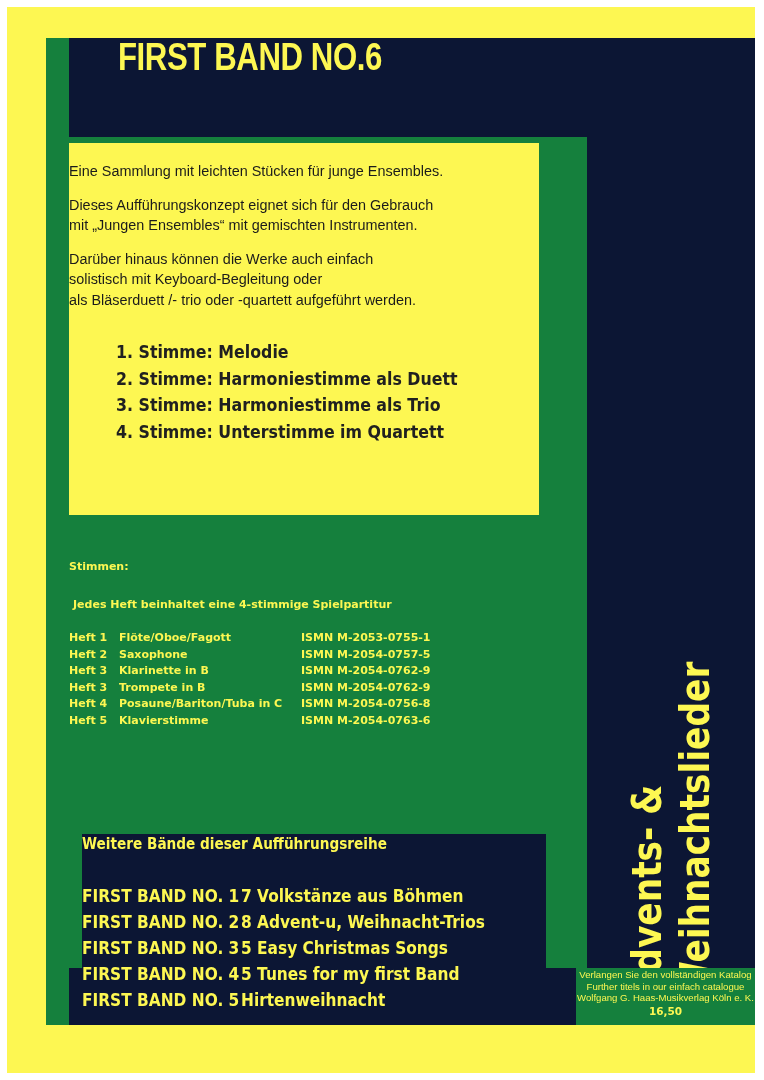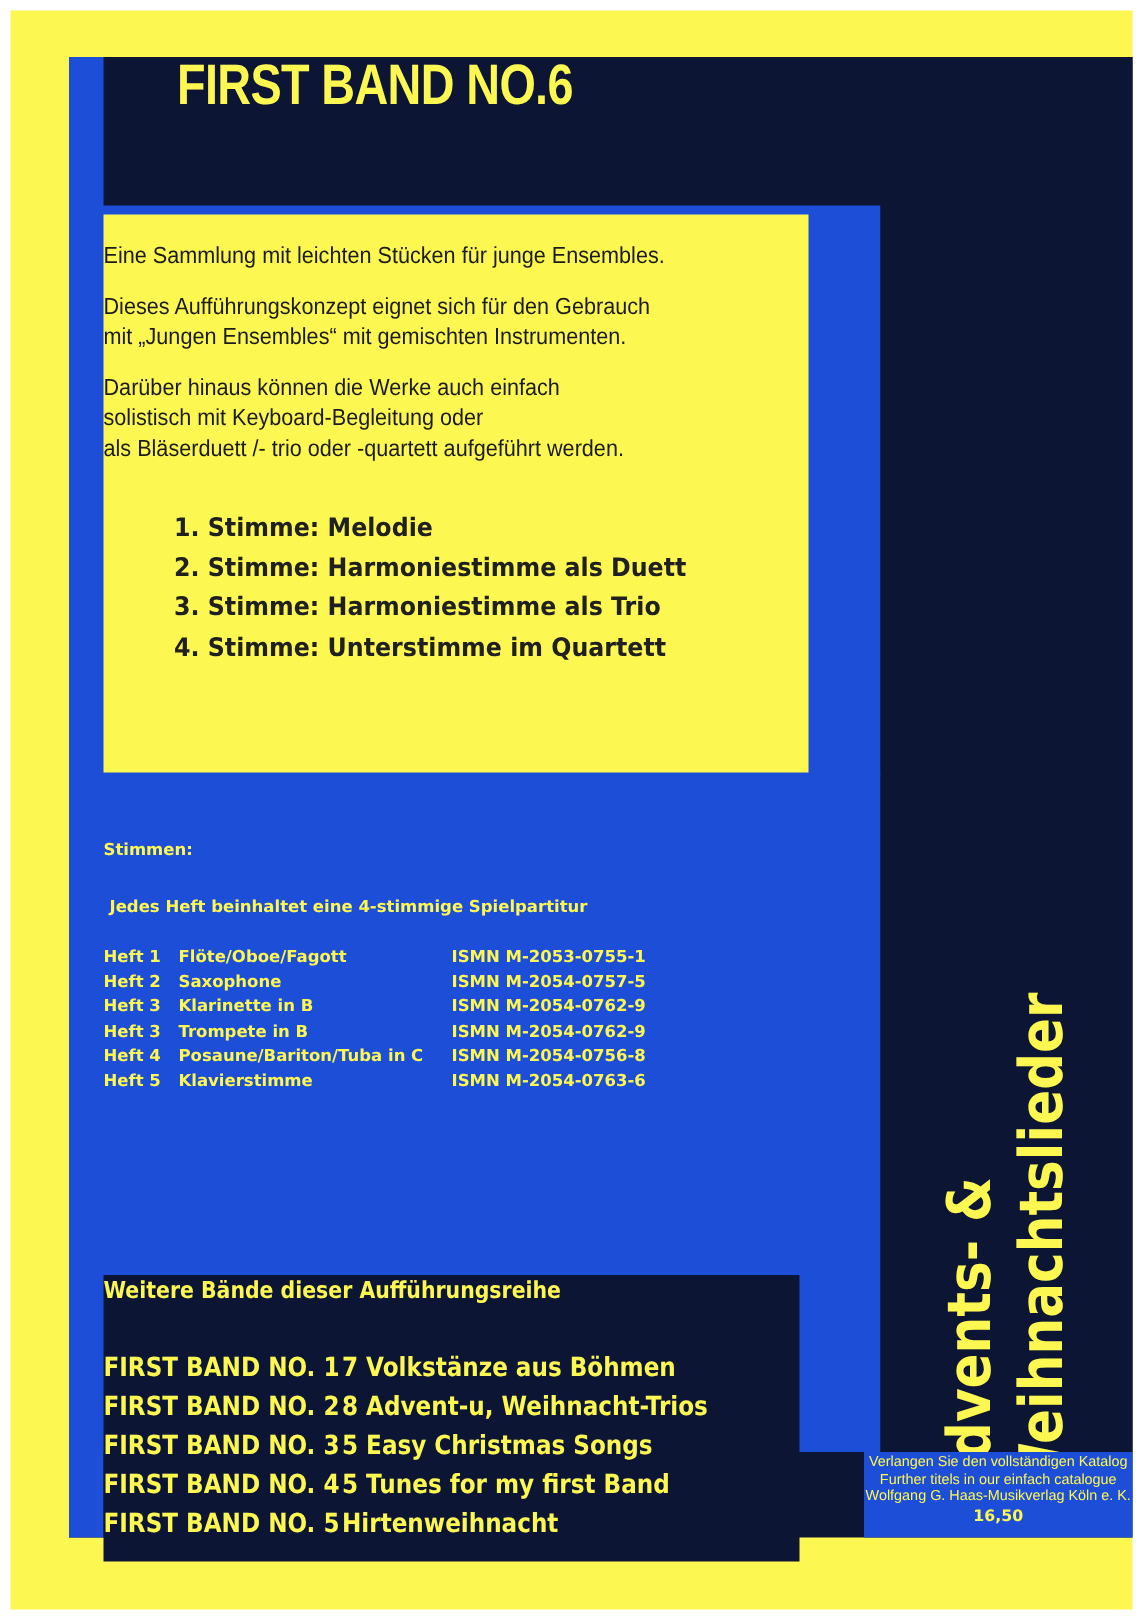--- a/index.html
+++ b/index.html
@@ -5,21 +5,21 @@
   html, body { margin: 0; padding: 0; }
   body {
     width: 764px; height: 1080px; background: #ffffff; position: relative; overflow: hidden;
     font-family: "DejaVu Sans", sans-serif;
   }
   .page-bg {
     position: absolute; left: 7px; top: 7px; width: 748px; height: 1066px;
     background: #fdf752;
   }
   .navy { background: #0c1634; }
-  .red { background: #1d4ed8; }
+  .red { background: #15803d; }
   .yellow { background: #fdf752; }
 
   .main-navy { position: absolute; left: 46px; top: 38px; width: 709px; height: 987px; }
   .left-red-strip { position: absolute; left: 46px; top: 38px; width: 23px; height: 987px; }
   .red-panel { position: absolute; left: 46px; top: 515px; width: 541px; height: 453px; }
   .red-panel-under-box { position: absolute; left: 46px; top: 137px; width: 541px; height: 380px; }
   .right-column { position: absolute; left: 587px; top: 38px; width: 168px; height: 930px; }
 
   .title {
     position: absolute; left: 118px; top: 36px; color: #fdf752;
@@ -46,21 +46,21 @@
     font-family: "DejaVu Sans", sans-serif; font-weight: bold; font-size: 11px;
   }
   .parts-heading { position: absolute; left: 0; top: 0; white-space: nowrap; }
   .parts-sub { position: absolute; left: 4px; top: 38px; white-space: nowrap; }
   .parts-table { position: absolute; left: 0; top: 70px; line-height: 16.5px; }
   .part-row { position: relative; height: 16.5px; white-space: nowrap; }
   .part-heft { position: absolute; left: 0; }
   .part-instr { position: absolute; left: 50px; }
   .part-ismn { position: absolute; left: 232px; }
 
-  .series-box { position: absolute; left: 69px; top: 834px; width: 464px; height: 191px; margin-top: 16px; }
+  .series-box { position: absolute; left: 82px; top: 834px; width: 464px; height: 191px; }
   .series-heading {
     position: absolute; left: 0; top: 1px; color: #fdf752;
     font-family: "DejaVu Sans", sans-serif; font-weight: bold; font-size: 15.5px; white-space: nowrap;
     transform: scaleX(0.88); transform-origin: left top;
   }
   .series-list { position: absolute; left: 0; top: 52px; }
   .series-row { position: relative; height: 26px; white-space: nowrap; color: #fdf752;
     font-family: "DejaVu Sans", sans-serif; font-weight: bold; font-size: 17.5px; }
   .series-no { position: absolute; left: 0; transform: scaleX(0.88); transform-origin: left top; }
   .series-name { position: absolute; left: 159px; transform: scaleX(0.88); transform-origin: left top; }

